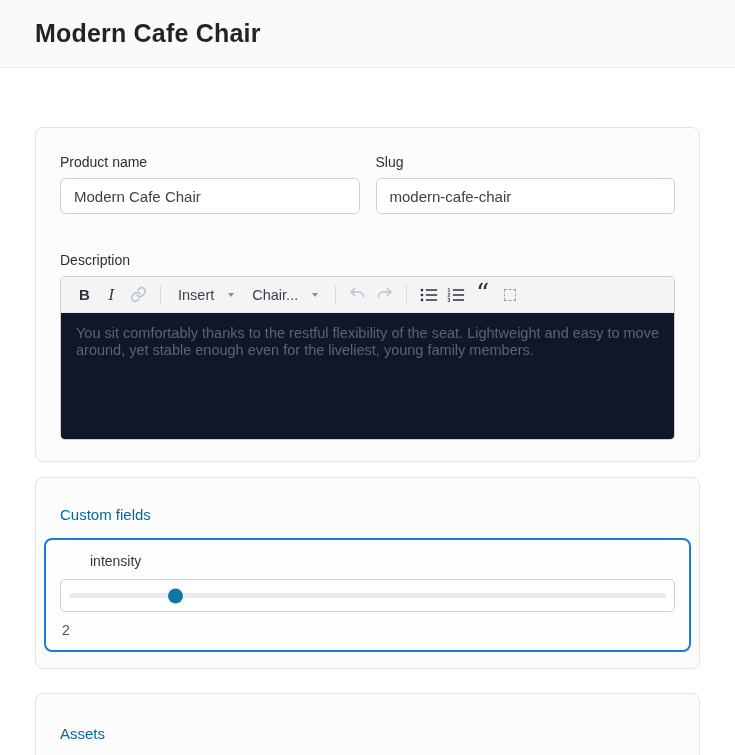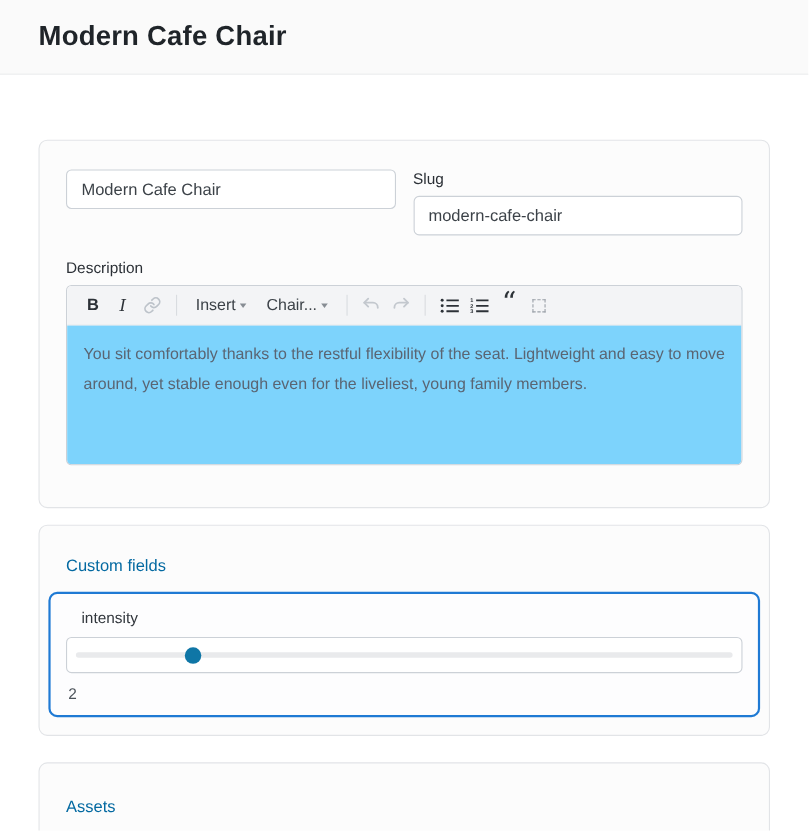--- a/index.html
+++ b/index.html
@@ -31,61 +31,61 @@
   .field-grid { display: grid; grid-template-columns: 1fr 1fr; gap: 16px; }
   .field-label {
     display: block; font-size: 14px; color: #2b3036; margin-bottom: 8px;
   }
   .text-input {
     width: 100%; height: 36px; border: 1px solid #ccd1d7; border-radius: 5px;
     background: #ffffff; padding: 0 13px; font-size: 15px; color: #3c4248;
     font-family: inherit; outline: none;
   }
 
-  .desc-field { margin-top: 21px; }
+  .desc-field { margin-top: 38px; }
 
   
   .editor { border: 1px solid #ccd1d7; border-radius: 5px; overflow: hidden; background: #ffffff; }
   .toolbar {
     height: 36px; background: #f3f4f6; border-bottom: 1px solid #e7e9eb;
     display: flex; align-items: center; padding: 0 6px 0 10px;
   }
   .tbtn {
     width: 27px; height: 26px; display: flex; align-items: center; justify-content: center;
     border-radius: 3px; color: #2c3137; cursor: pointer; flex: none;
   }
   .tbtn.disabled { color: #bdc3ca; }
   .bold-glyph { font-weight: 700; font-size: 15px; }
   .italic-glyph { font-style: italic; font-family: "DejaVu Serif", serif; font-size: 15px; }
   .quote-glyph { font-family: "DejaVu Serif", serif; font-size: 26px; line-height: 10px; height: 14px; color: #2c3137; }
   .anchor-glyph { width: 12px; height: 12px; border: 1px dashed #9aa0a8; display: block; }
   .tsep { width: 1px; height: 19px; background: #d9dce0; margin: 0 8px; flex: none; }
   .tdrop {
-    display: flex; align-items: center; gap: 4px; padding: 0 9px; height: 26px;
+    display: flex; align-items: center; gap: 14px; padding: 0 9px; height: 26px;
     font-size: 14.5px; color: #3c4248; cursor: pointer; flex: none;
   }
   .caret {
     width: 0; height: 0; border-left: 3.5px solid transparent;
     border-right: 3.5px solid transparent; border-top: 4.5px solid #878d94;
   }
   .editor-body {
-    height: 126px; padding: 12px 15px; font-size: 14.5px; line-height: 28px;
-    color: #5a6573; background: #7dd3fc;
+    height: 126px; padding: 12px 15px; font-size: 14.5px; line-height: 17px;
+    color: #5a6573; background: #0f172a;
   }
 
   
   .card-custom { padding: 28px 8px 16px 8px; margin-bottom: 24px; }
   .section-heading {
     margin: 0 16px 15px 16px; font-size: 15px; font-weight: 400; color: #0369a1;
   }
   .cf-box {
     border: 2px solid #1f7ad4; border-radius: 8px; background: #fdfdfe;
     padding: 13px 14px 12px 14px;
   }
-  .cf-label { display: block; font-size: 14px; color: #32373d; margin-bottom: 10px; margin-left: 2px; padding-left: 12px; }
+  .cf-label { display: block; font-size: 14px; color: #32373d; margin-bottom: 10px; margin-left: 18px; padding-left: 12px; }
   .slider-box {
     height: 33px; border: 1px solid #ccd1d7; border-radius: 5px; background: #ffffff;
     display: flex; align-items: center; padding: 0 8px;
   }
   .slider-track { position: relative; flex: 1; height: 5px; background: #e9eaec; border-radius: 3px; }
   .slider-thumb {
     position: absolute; top: 50%; transform: translateY(-50%);
     width: 15px; height: 15px; border-radius: 50%; background: #0f76a6; cursor: pointer;
   }
   .slider-value { margin: 10px 0 0 2px; font-size: 14px; color: #4c535a; }
@@ -101,20 +101,21 @@
 
 <header class="page-header">
   <h1 class="page-title">Modern Cafe Chair</h1>
 </header>
 
 <main class="main">
 
   <section class="card card-product">
     <div class="field-grid">
       <div class="field">
+        <label class="field-label">Product name</label>
         <input class="text-input" type="text" value="Modern Cafe Chair" style="">
       </div>
       <div class="field">
         <label class="field-label">Slug</label>
         <input class="text-input" type="text" value="modern-cafe-chair" style="">
       </div>
     </div>
 
     <div class="desc-field">
       <label class="field-label">Description</label>

